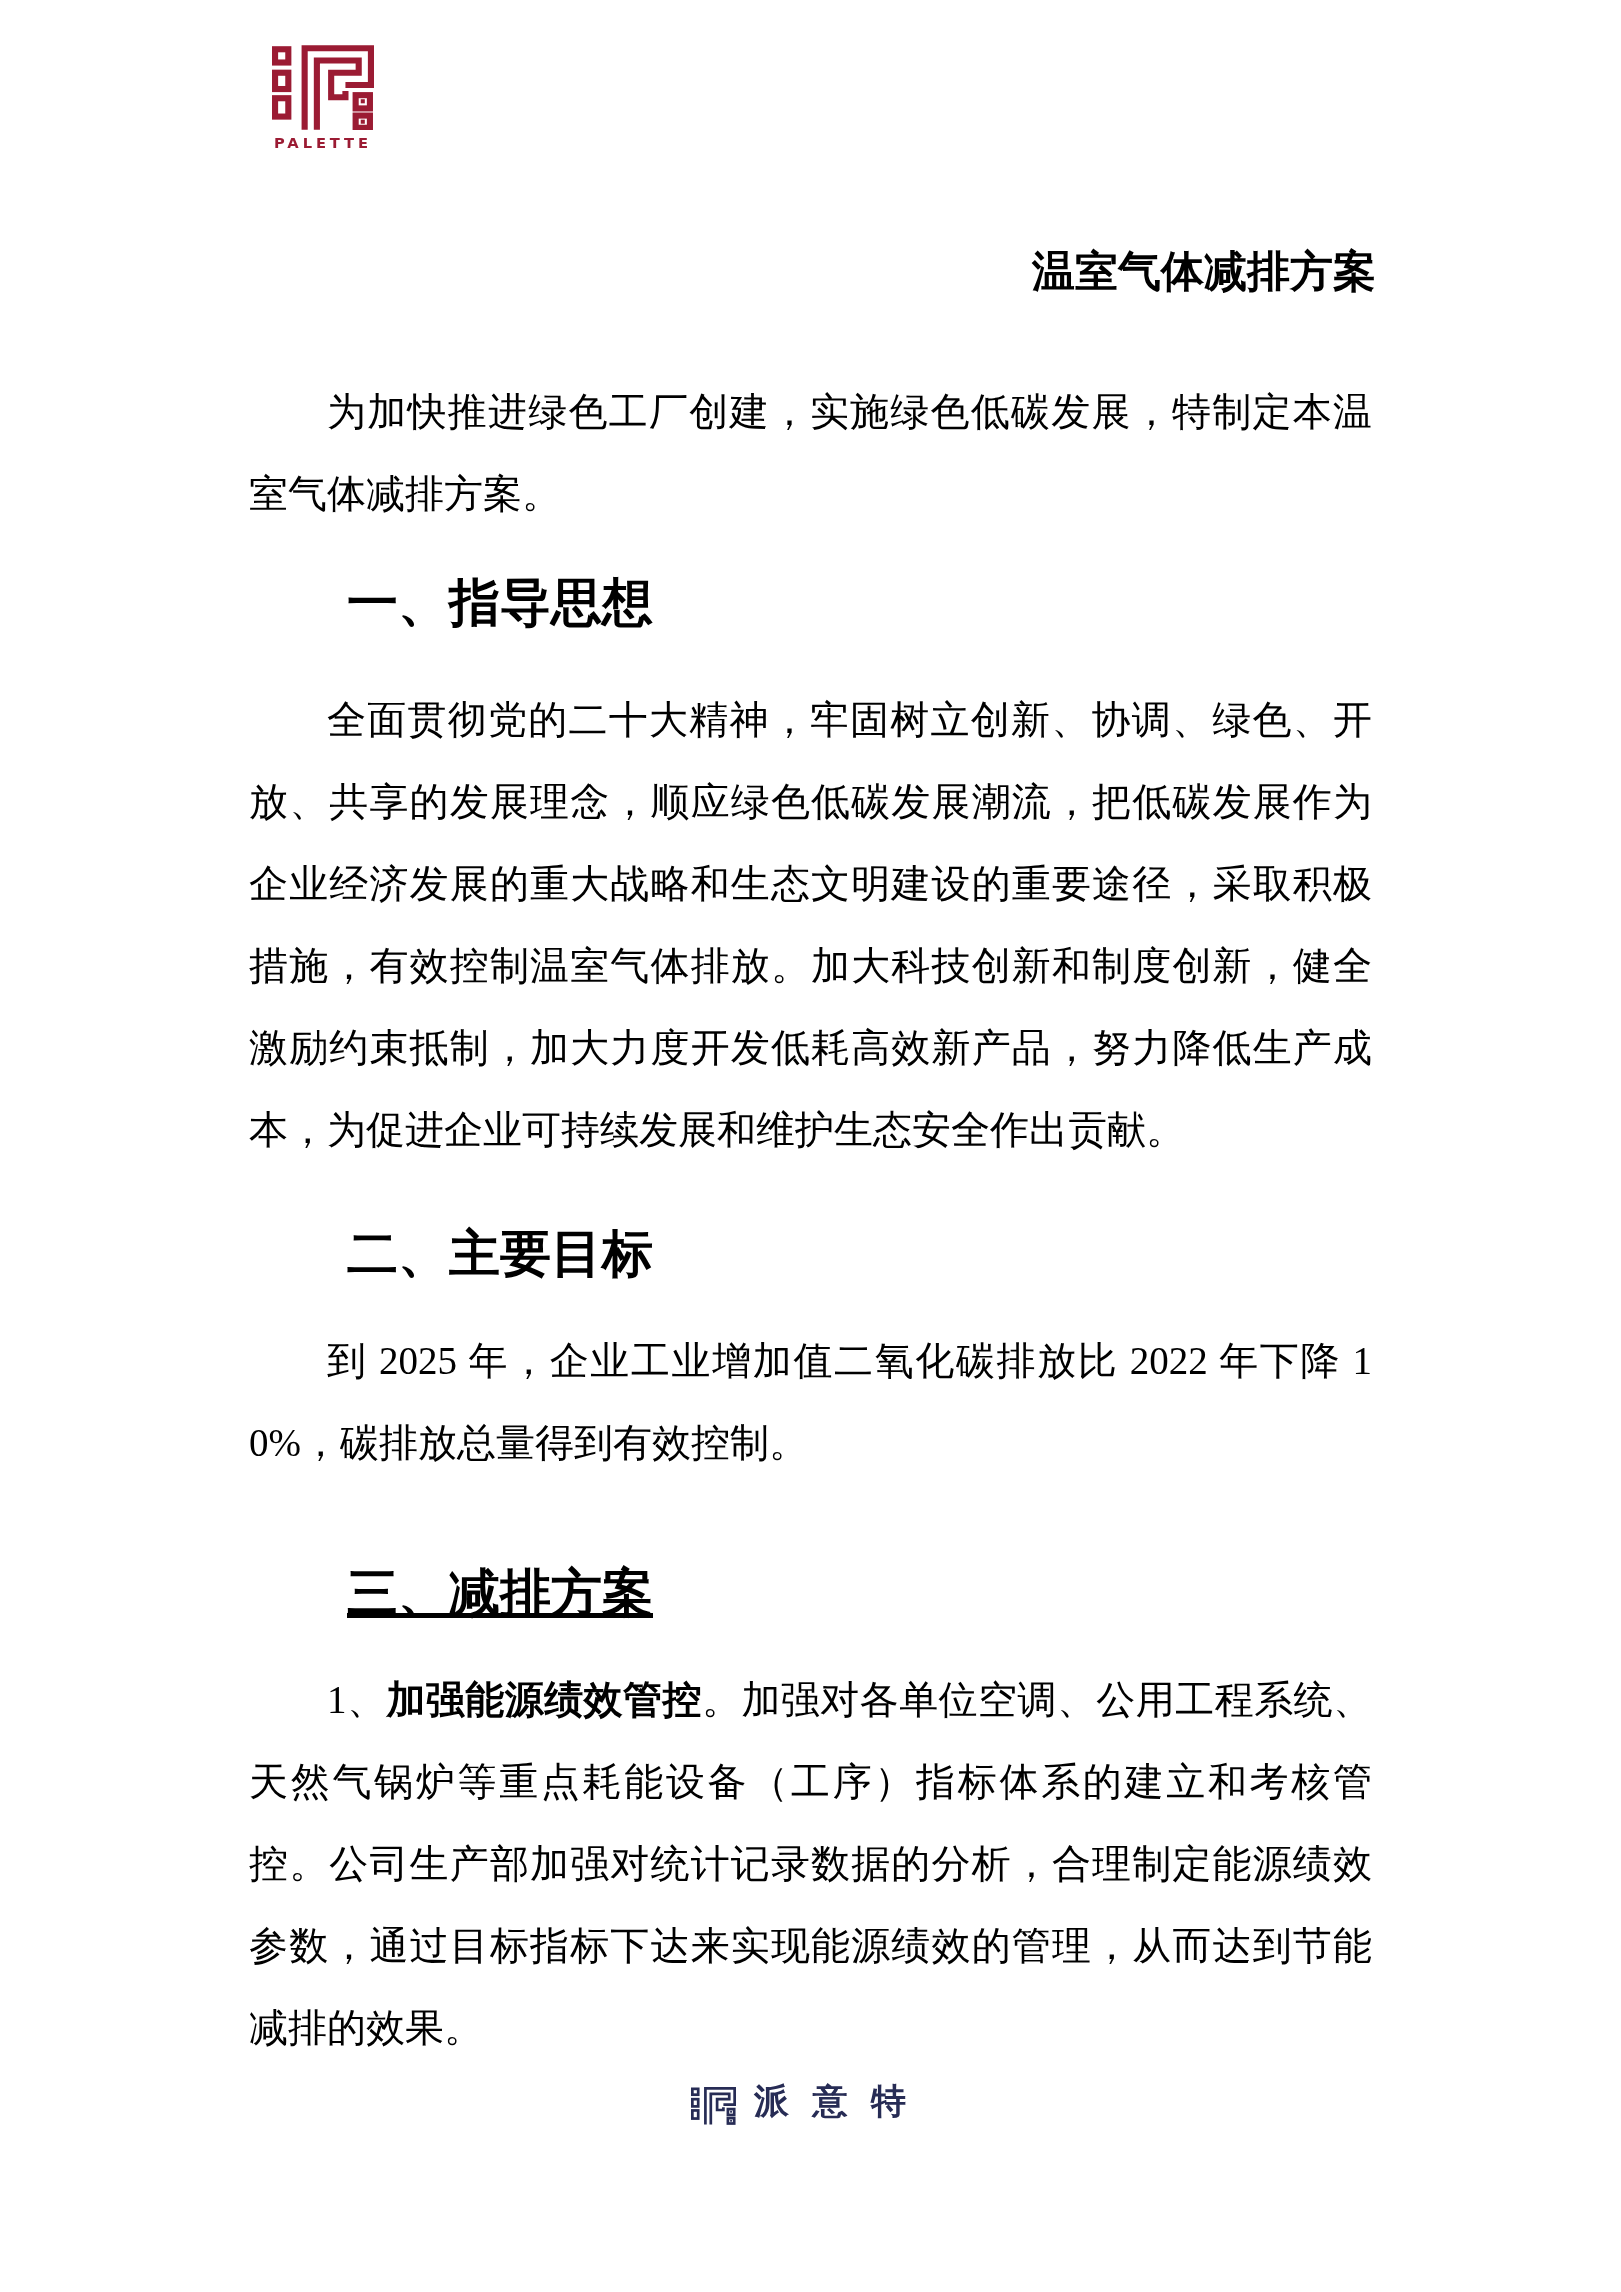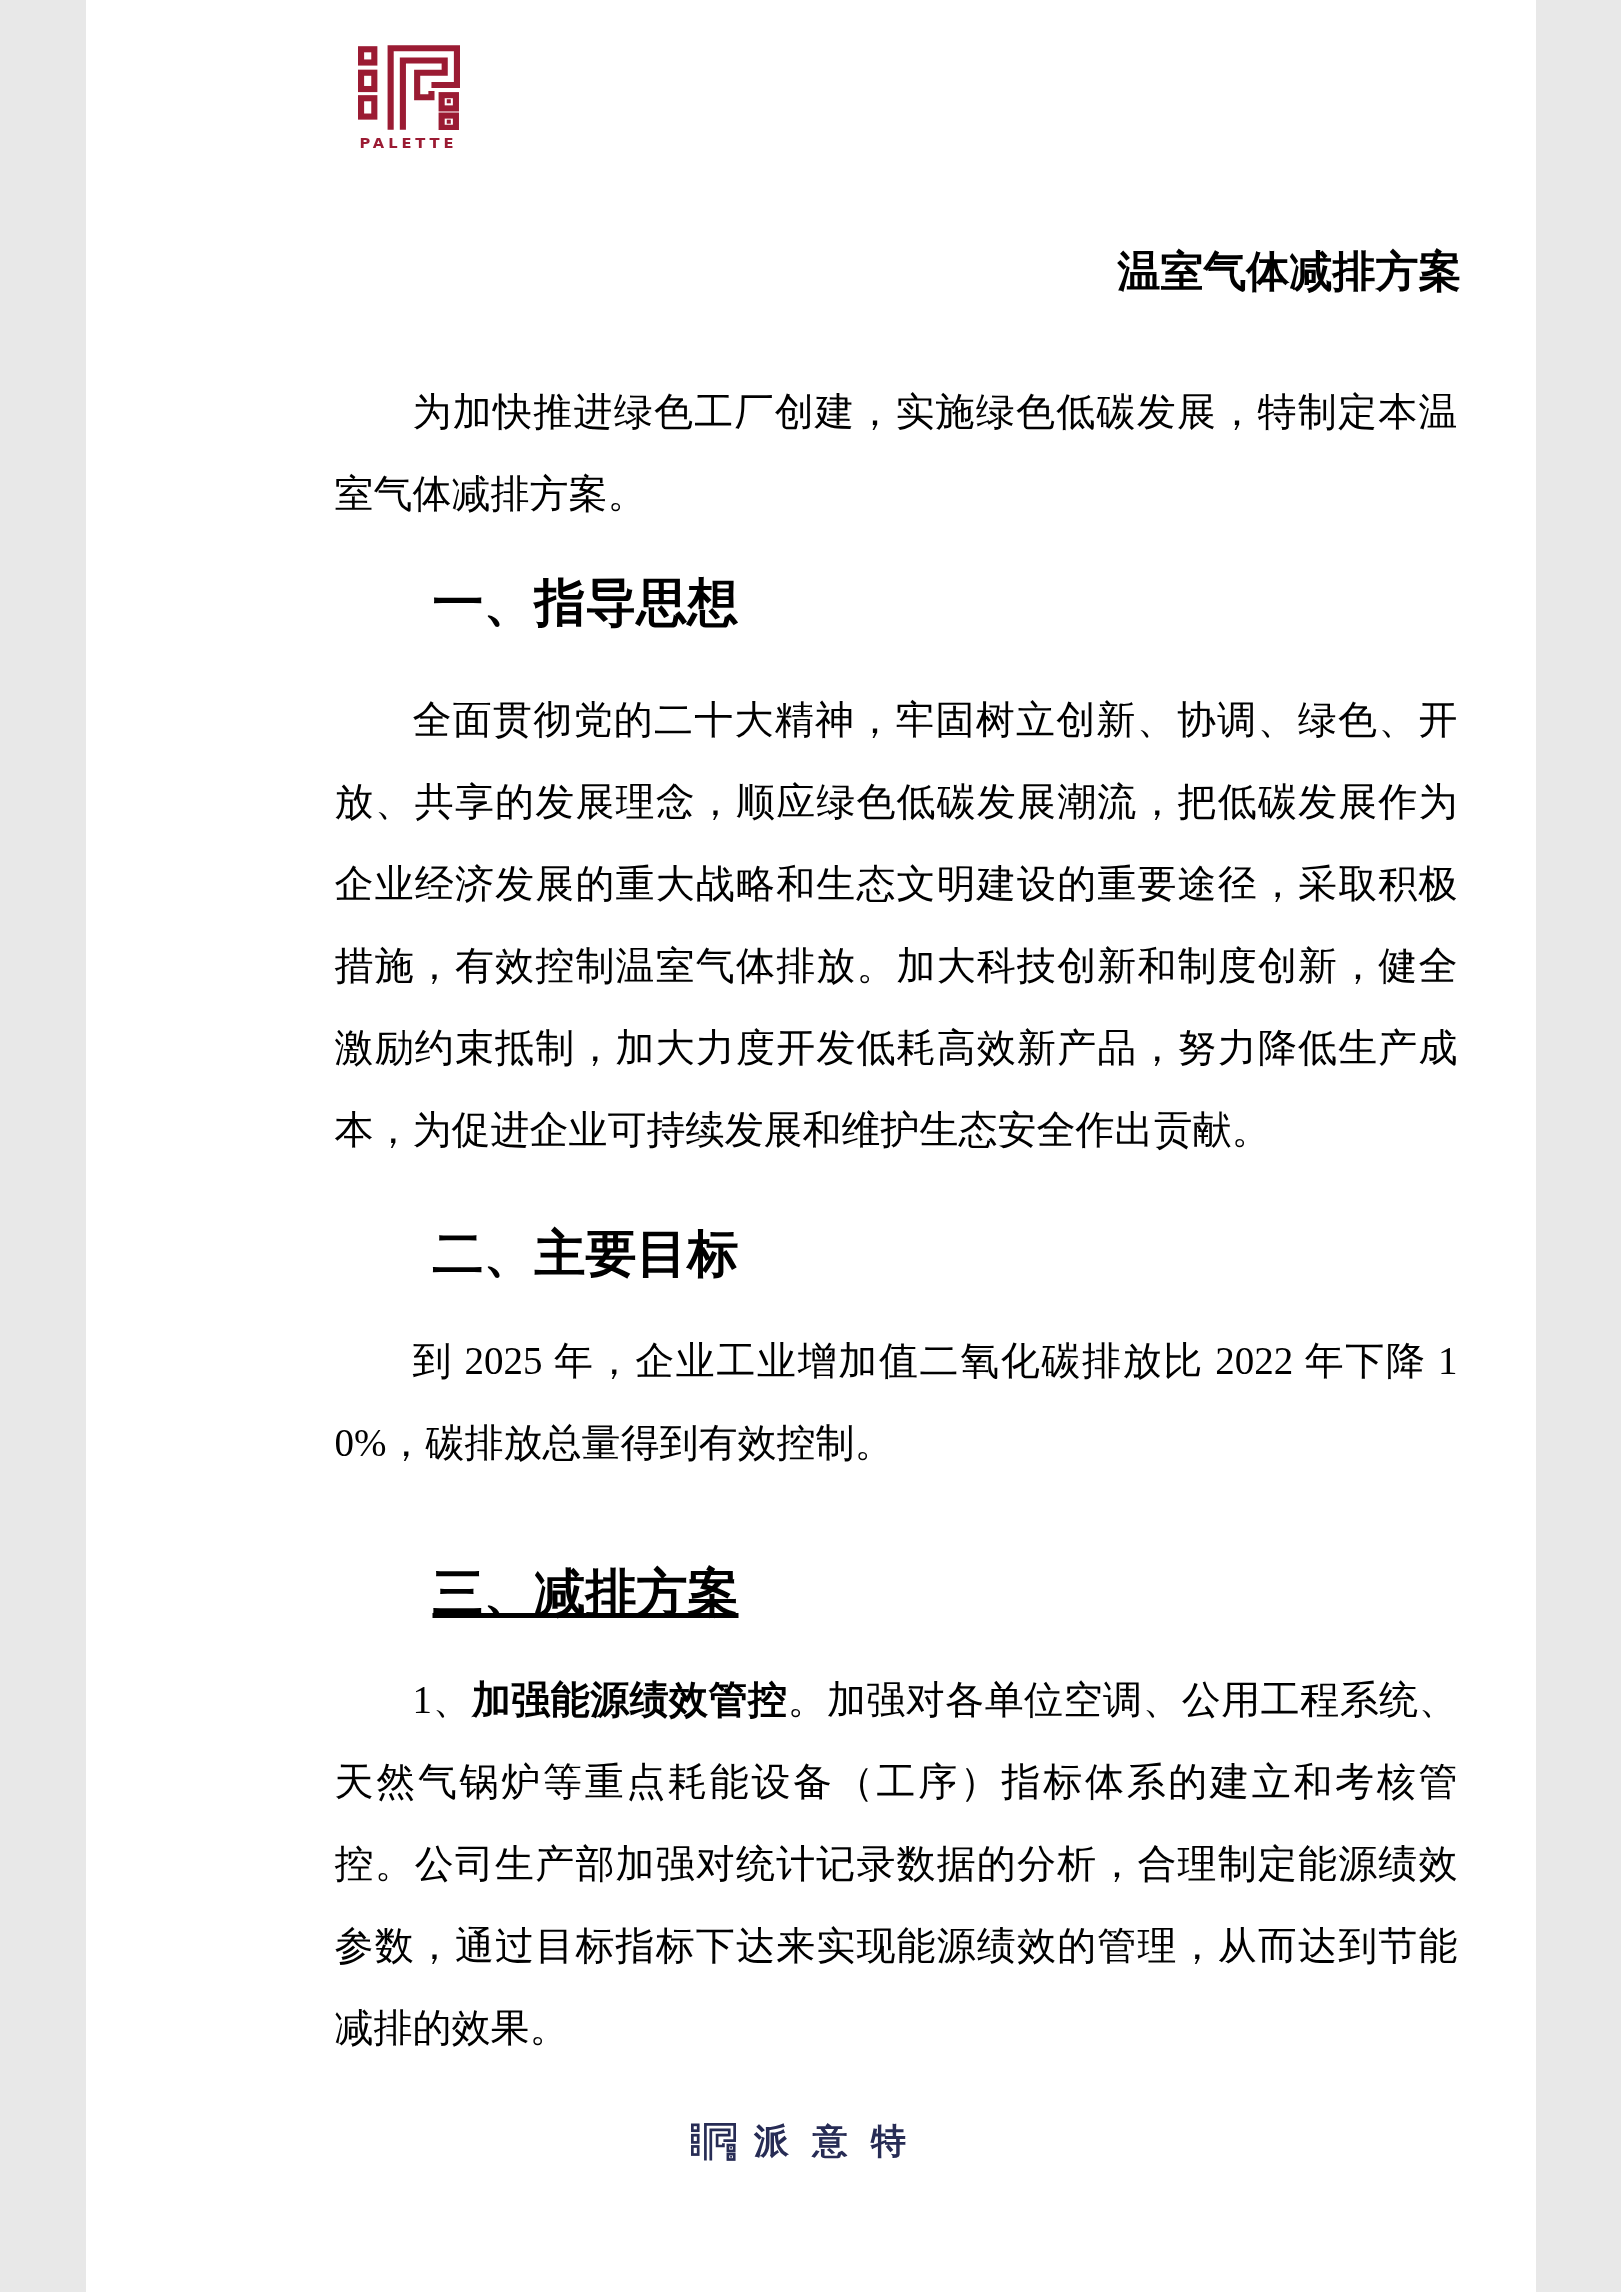--- a/index.html
+++ b/index.html
@@ -1,18 +1,18 @@
 <!DOCTYPE html>
 <html><head>
 <meta charset="utf-8">
 <style>
   html,body { margin:0; padding:0; background:#e8e8e8; }
   .page {
     position:relative;
-    width:1450px; height:2293px;
+    width:1621px; height:2293px;
     margin:0 auto;
     background:#ffffff;
     color:#000000;
     font-family:"Liberation Serif","DejaVu Serif",serif;
     overflow:hidden;
   }
   
   .header-logo {
     position:absolute; left:268px; top:44px; width:110px;
     text-align:center;
@@ -50,23 +50,22 @@
   .mt-h1 { margin-top:26.5px; }
   .mt-p2 { margin-top:35px; }
   .mt-h2 { margin-top:42px; }
   .mt-p3 { margin-top:25.5px; }
   .mt-h3 { margin-top:68px;text-decoration:underline; }
   .mt-p4 { margin-top:24.5px; }
   .bold-run { font-weight:700; }
   
   .footer-brand {
     position:absolute; left:0; top:2078px; width:100%;
-    display:flex; align-items:center; justify-content:center;
+    display:flex; align-items:flex-end; justify-content:center;
     color:#272c55;
-    margin-top:40px;
   }
   .footer-brand svg { display:block; }
   .footer-name {
     margin-left:17.6px;
     font-size:35px; font-weight:700;
     letter-spacing:23.5px;
     font-family:"Liberation Sans","DejaVu Sans",sans-serif;
     color:#272c55;
     white-space:nowrap;
   }

